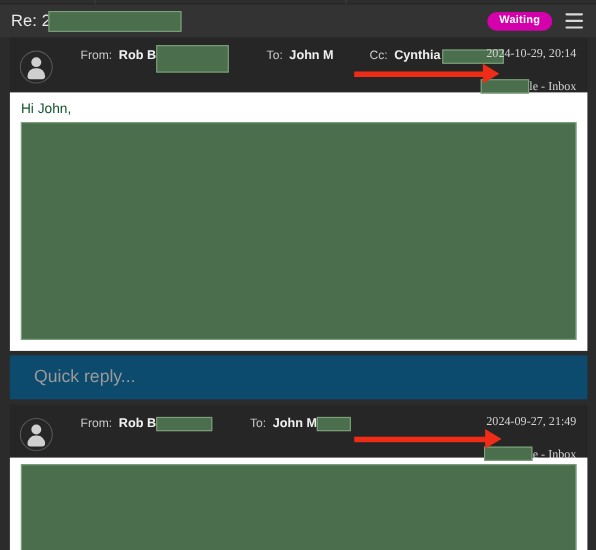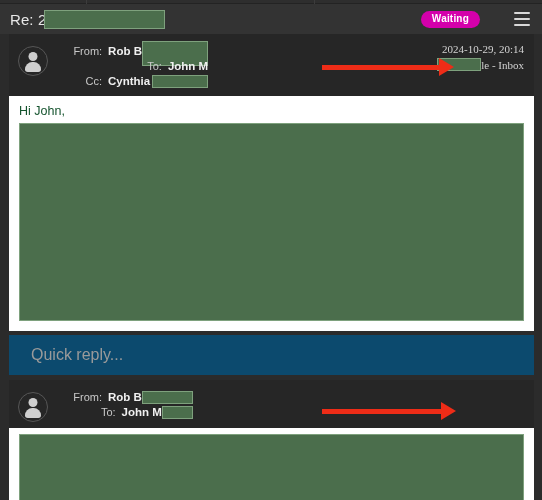--- a/index.html
+++ b/index.html
@@ -15,21 +15,21 @@
   .chrome-strip {
     position: absolute; top: 0; left: 0; width: 542px; height: 4px;
     background: #2e2e2e; border-bottom: 1px solid #232323;
   }
   .chrome-div { position: absolute; top: 0; width: 1px; height: 4px; background: #3c3c3c; }
 
   
   .header {
     position: absolute; top: 4px; left: 0; width: 542px; height: 30px;
     background: #333333;
-    display: flex; align-items: center; padding: 0 10px; gap: 22px;
+    display: flex; align-items: center; padding: 0 10px;
   }
   .title-wrap { display: flex; align-items: center; flex: 1; min-width: 0; }
   .title-text {
     color: #e8e8e8; font-size: 15px; letter-spacing: .1px; white-space: nowrap;
   }
   .redact {
     background: #4b6e4c; border: 1px solid #7ea17d; display: inline-block;
     vertical-align: middle;
   }
   .redact-title { width: 121px; height: 19px; margin-left: -2px; }
@@ -52,31 +52,31 @@
   .email-head { position: relative; display: flex; padding: 9px 10px 8px 9px; min-height: 48px; }
 
   .avatar { width: 30px; height: 30px; border-radius: 50%; border: 1.5px solid #565656;
             position: relative; flex: 0 0 auto; margin-top: 3px; margin-right: 6px; }
   .avatar .a-head { position: absolute; width: 9px; height: 9px; border-radius: 50%;
                     background: #cfcfcf; left: 50%; transform: translateX(-50%); top: 5px; }
   .avatar .a-body { position: absolute; width: 16px; height: 10px;
                     border-radius: 8px 8px 3px 3px; background: #cfcfcf;
                     left: 50%; transform: translateX(-50%); bottom: 3px; }
 
-  .fields { display: flex; flex-direction: column; gap: 1px; padding-top: 1px; align-items: flex-end; }
+  .fields { display: flex; flex-direction: row; gap: 1px; padding-top: 1px; }
   .frow { display: flex; align-items: center; height: 14px; }
   .flabel { color: #c9c9c9; font-size: 11px; text-align: right; width: 48px;
             margin-right: 6px; flex: 0 0 auto; }
   .fvalue { color: #f0f0f0; font-size: 11.5px; font-weight: bold; white-space: nowrap; }
   .fredact { height: 13px; margin-left: 0px; }
 
   .meta { position: absolute; right: 10px; top: 9px; text-align: right; font-family: Liberation Serif, serif; }
   .meta-date { color: #d3d3d3; font-size: 11px; white-space: nowrap; }
   .meta-folder { color: #d3d3d3; font-size: 11px; white-space: nowrap;
-                 display: flex; align-items: center; justify-content: flex-start; margin-top: 3px; }
+                 display: flex; align-items: center; justify-content: flex-start; margin-top: 17px; }
   .meta-folder .redact { height: 13px; }
 
   
   .arrow { position: absolute; display: flex; align-items: center; pointer-events: none; }
   .arrow .shaft { height: 5px; background: #ee2c17; }
   .arrow .head { width: 0; height: 0; border-top: 9px solid transparent;
                  border-bottom: 9px solid transparent; border-left: 15px solid #ee2c17;
                  margin-left: -1px; }
 
   
@@ -173,20 +173,27 @@
             <span class="fvalue">Rob B</span>
             <span class="redact fredact" style="width:51px;margin-left:0px"></span>
           </div>
           <div class="frow">
             <span class="flabel">To:</span>
             <span class="fvalue">John M</span>
             <span class="redact fredact" style="width:31px;margin-left:0px"></span>
           </div>
         </div>
 
+        <div class="meta">
+          <div class="meta-date">2024-09-27, 21:49</div>
+          <div class="meta-folder">
+            <span class="redact" style="width:44px;margin-right:0px"></span>
+            <span>e - Inbox</span>
+          </div>
+        </div>
 
         <div class="arrow" style="left:313px; top:22px;">
           <div class="shaft" style="width:120px"></div>
           <div class="head"></div>
         </div>
       </div>
 
       <div class="email-body" style="padding-top:6px;padding-bottom:0">
         <div class="redact body-redact" style="height:110px"></div>
       </div>

